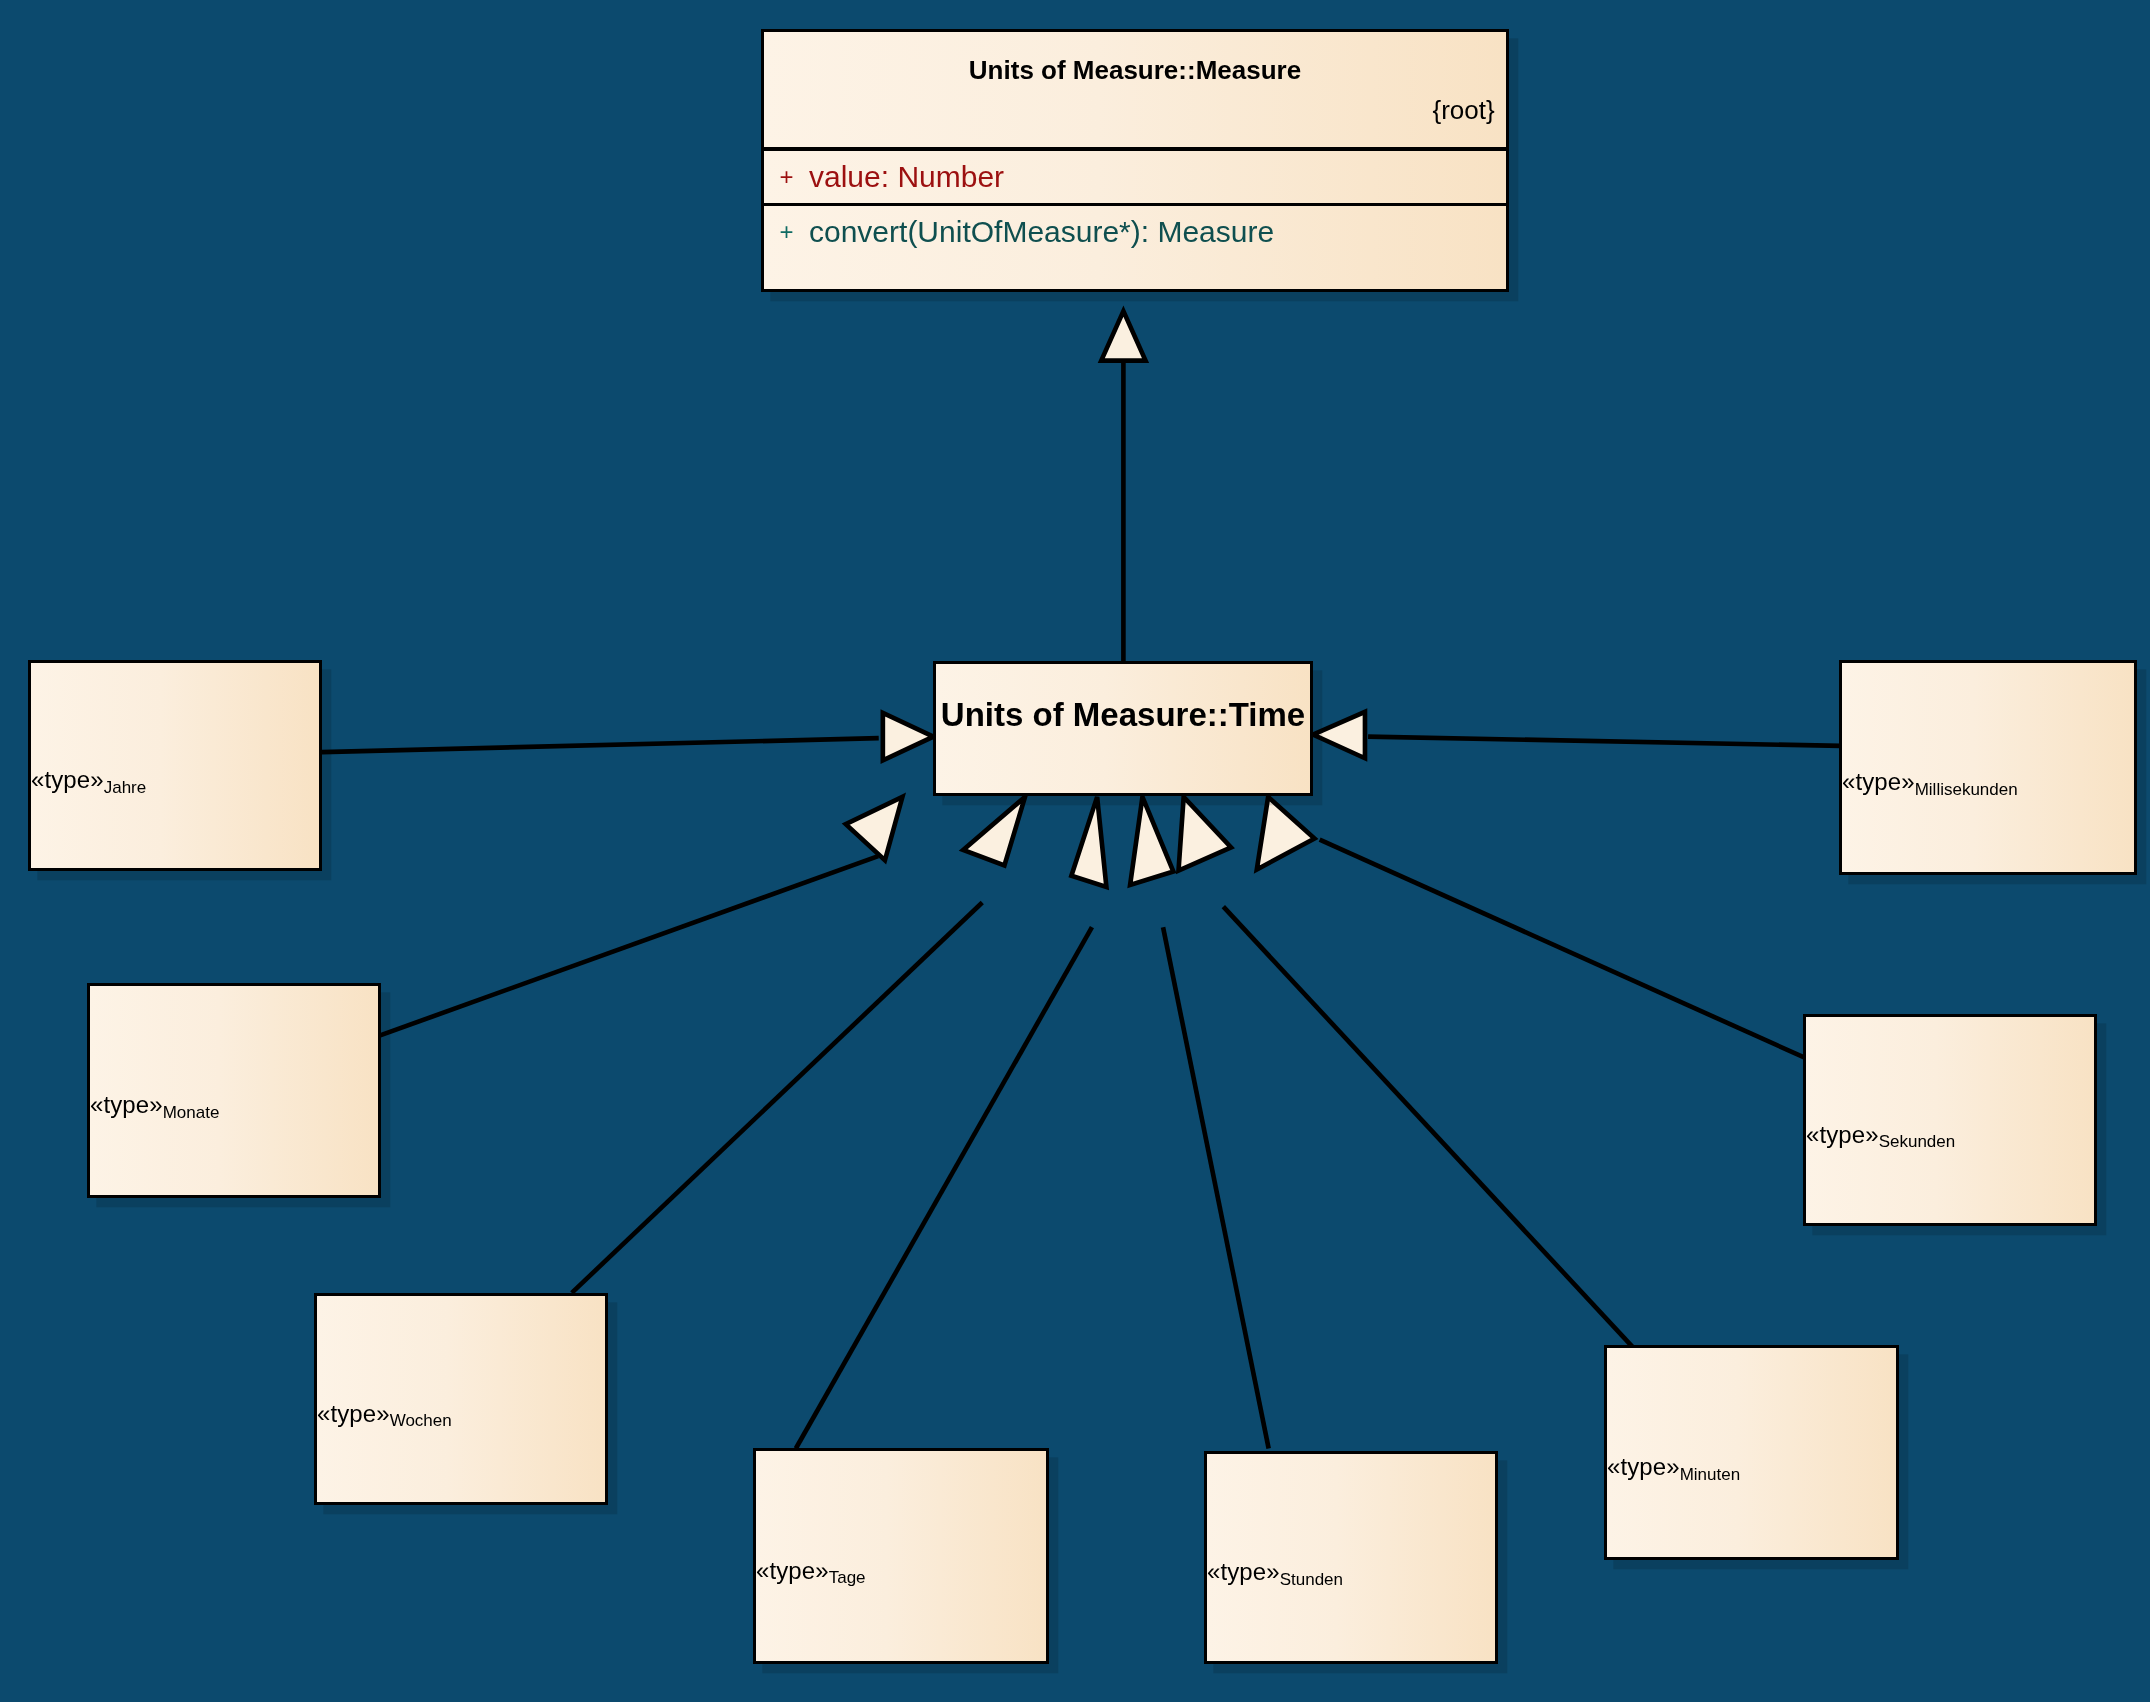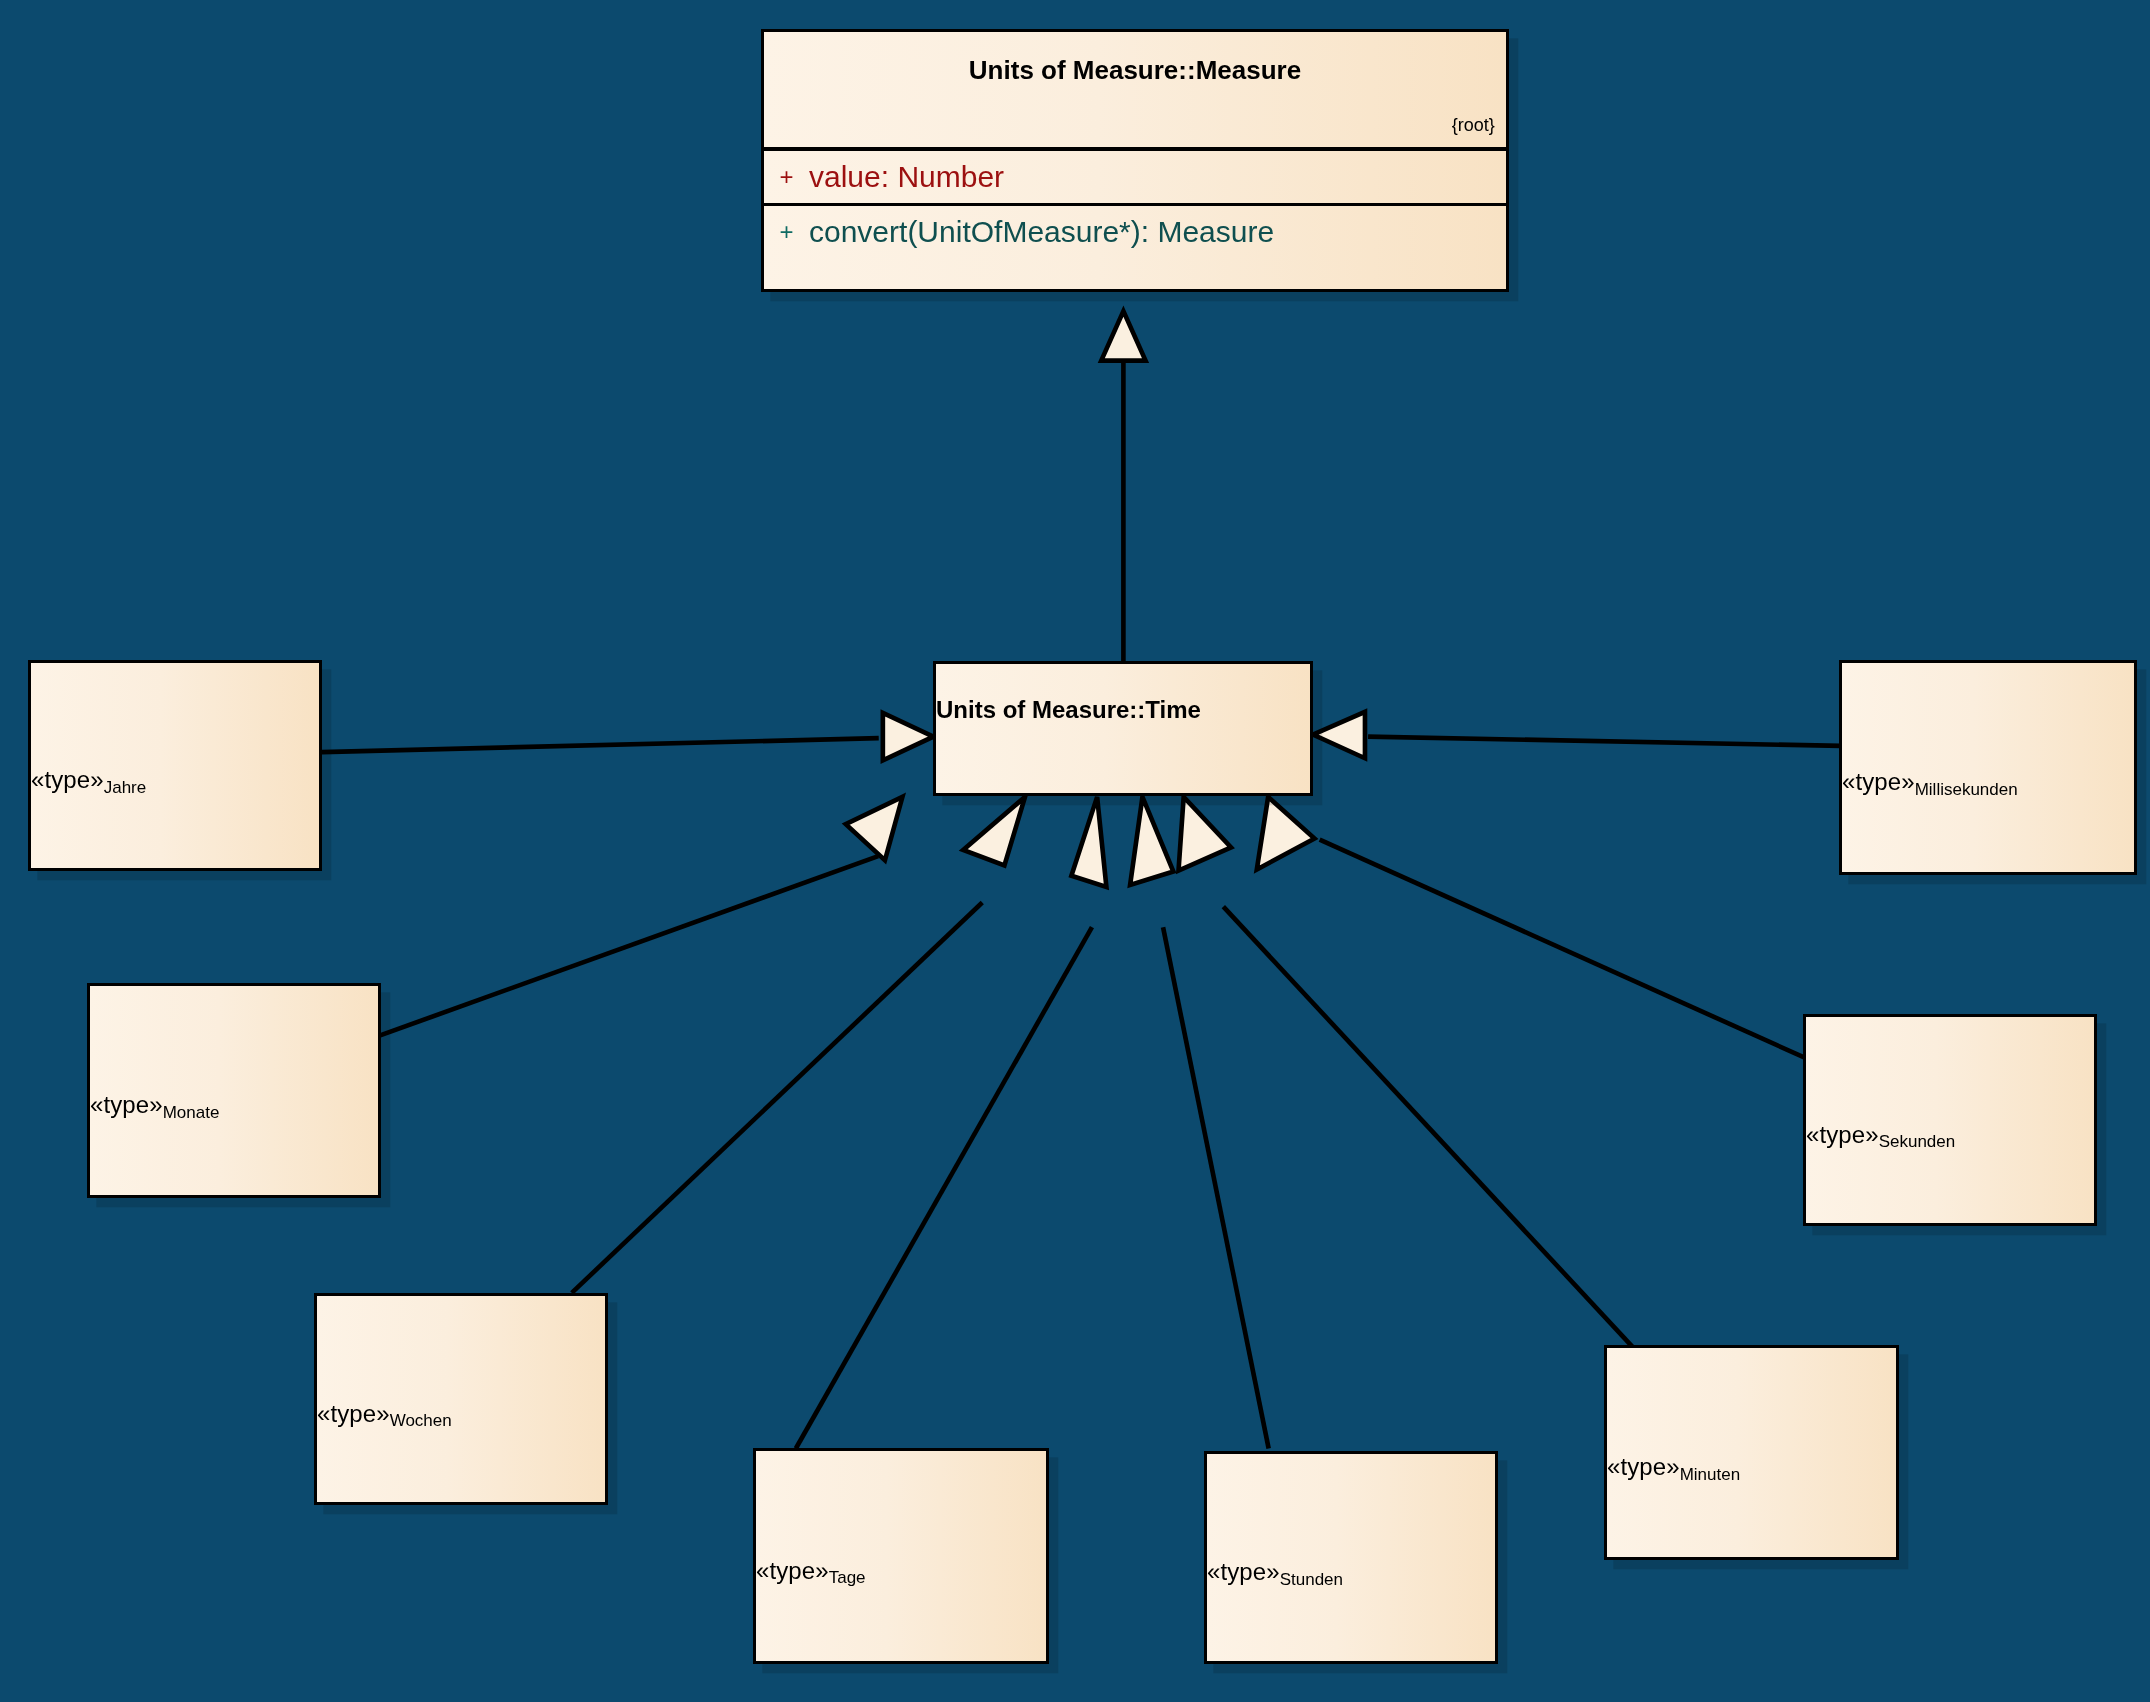--- a/index.html
+++ b/index.html
@@ -62,22 +62,22 @@
   .class-title {
     text-align: center;
     font-size: 26px;
     font-weight: bold;
     color: #000000;
     padding-top: 23px;
   }
   .class-root {
     position: absolute;
     right: 11.3px;
-    bottom: 11px;
-    font-size: 18px;
+    bottom: 21px;
+    font-size: 26px;
     color: #000000;
   }
   .divider {
     height: 3.6px;
     background: #000000;
     width: 100%;
   }
   .class-compartment {
     height: 52px;
     display: flex;
@@ -91,22 +91,22 @@
   }
   .member {
     font-size: 30px;
   }
   .attr-text { color: #9c1010; }
   .op-text { color: #0f4f4f; }
   .vis-attr { color: #9c1010; }
   .vis-op { color: #0f6b63; }
   
   .time-title {
-    text-align: left;
-    font-size: 24px;
+    text-align: center;
+    font-size: 33px;
     font-weight: bold;
     color: #000000;
     padding-top: 32px;
   }
 </style>
 </head>
 <body>
 
 <div id="canvas">
 

